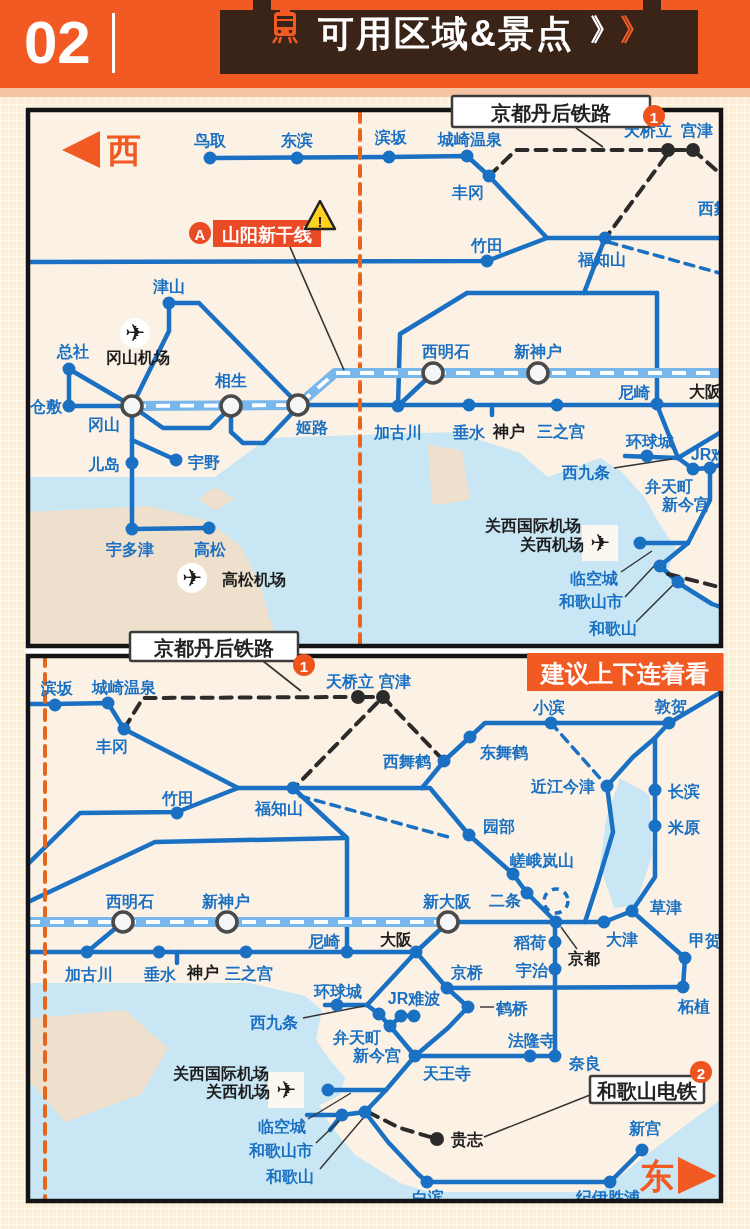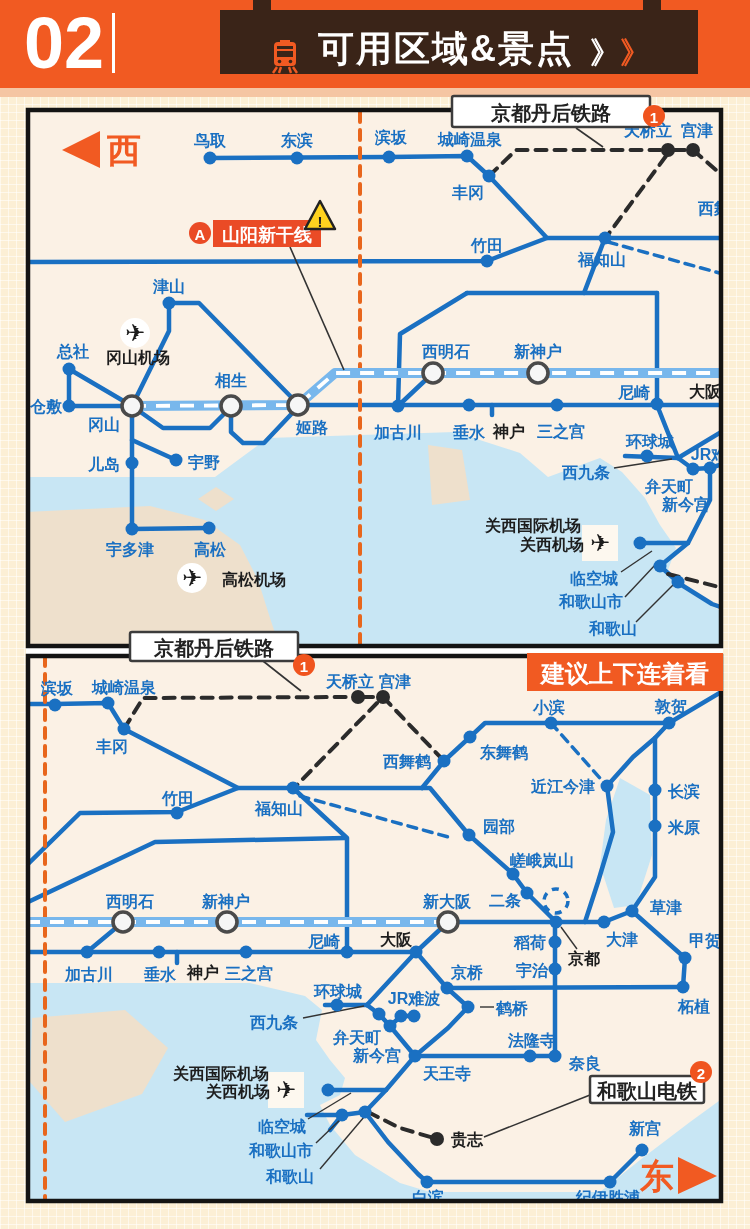--- a/index.html
+++ b/index.html
@@ -4,25 +4,25 @@
 <style>
   html,body{margin:0;padding:0;}
   #page{position:relative;width:750px;height:1229px;overflow:hidden;
     background-color:#fcefd5;
     background-image:linear-gradient(rgba(255,255,255,.55) 1px,transparent 1px),
                      linear-gradient(90deg,rgba(255,255,255,.55) 1px,transparent 1px);
     background-size:8px 8px;
     font-family:"Liberation Sans","DejaVu Sans",sans-serif;}
   #header{position:absolute;left:0;top:0;width:750px;height:88px;background:#f15a22;}
   #substrip{position:absolute;left:0;top:88px;width:750px;height:9px;background:#f5c5a3;}
-  #pagenum{position:absolute;left:24px;top:0px;color:#fff;font-size:72px;font-weight:800;line-height:86px;}
+  #pagenum{position:absolute;left:24px;top:0px;color:#fff;font-size:60px;font-weight:800;line-height:86px;}
   #hdr-divider{position:absolute;left:112px;top:13px;width:3px;height:60px;background:#fff;}
   .hanger{position:absolute;top:0;width:18px;height:14px;background:#3a2418;}
   #sign{position:absolute;left:220px;top:10px;width:478px;height:64px;background:#3a2418;
-        display:flex;align-items:flex-end;justify-content:center;gap:16px;}
+        display:flex;align-items:flex-start;justify-content:center;gap:16px;}
   #sign-title{color:#fff;font-size:36px;font-weight:700;letter-spacing:2px;}
   #chevrons span{font-size:30px;font-weight:700;}
   #chev1{color:#ffffff;} #chev2{color:#f15a22;}
   svg{position:absolute;left:0;top:0;}
   text{dominant-baseline:central;}
   .lbl{font:700 16px "Liberation Sans","DejaVu Sans",sans-serif;fill:#1a70c2;}
   .lbl.k{fill:#1d1d1d;}
   .boxtext{font:700 20px "Liberation Sans","DejaVu Sans",sans-serif;fill:#222;}
   .badge-num{font:700 15px "Liberation Sans","DejaVu Sans",sans-serif;fill:#fff;text-anchor:middle;}
   .dirtext{font:700 34px "Liberation Sans","DejaVu Sans",sans-serif;fill:#f15a22;}

